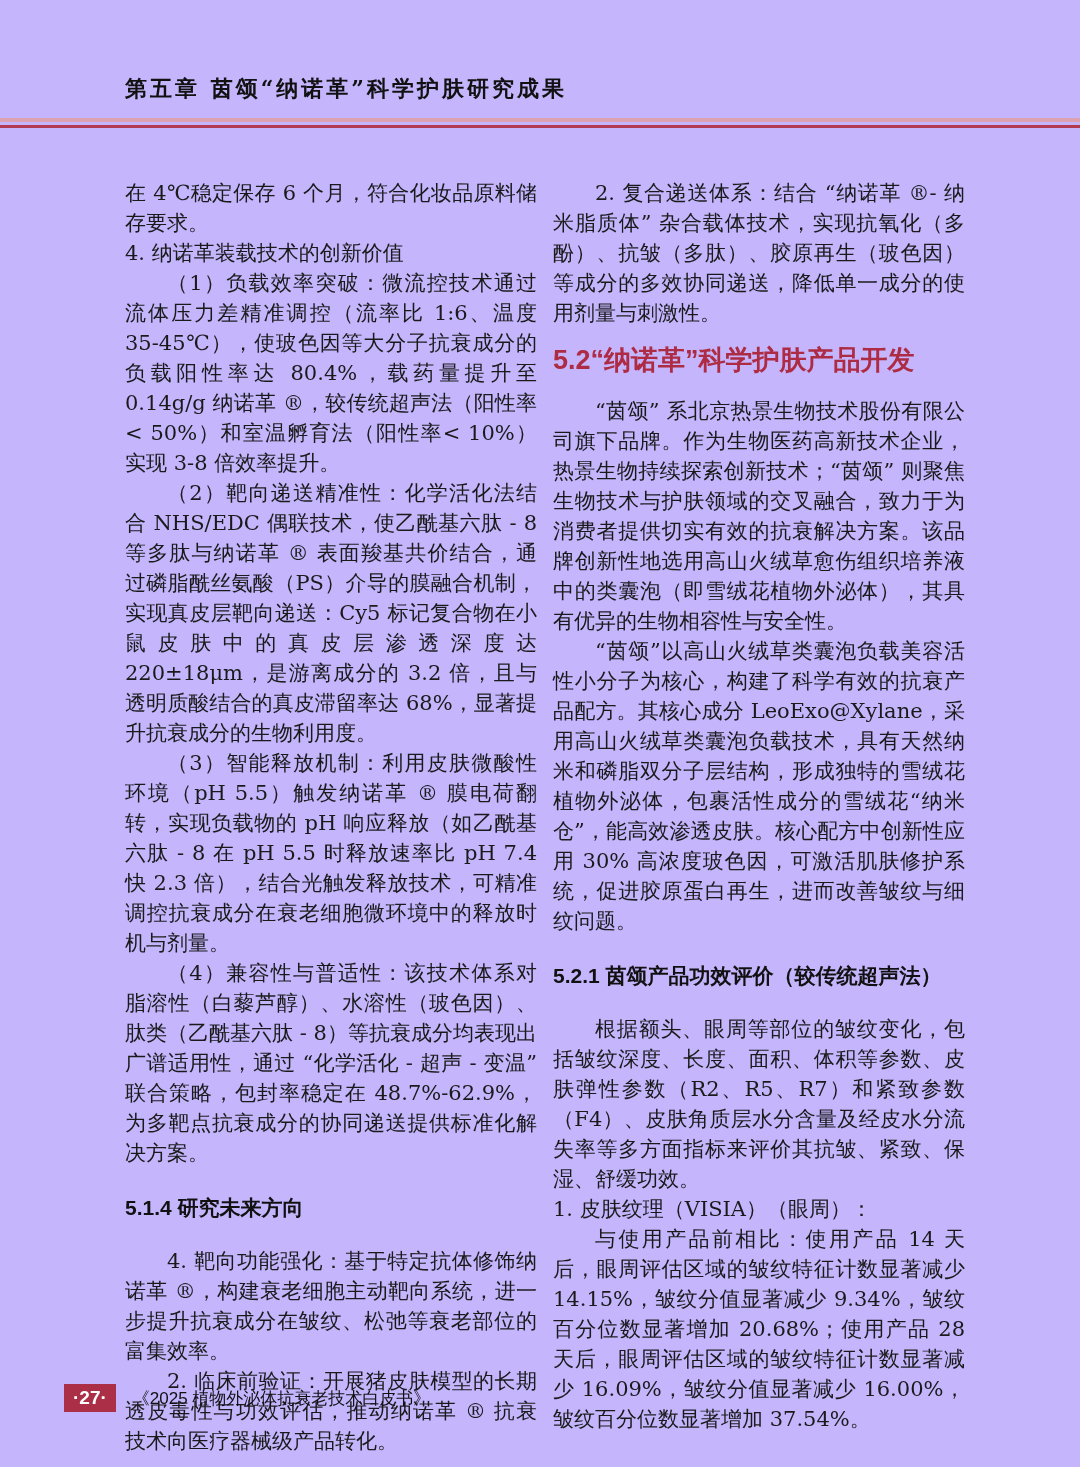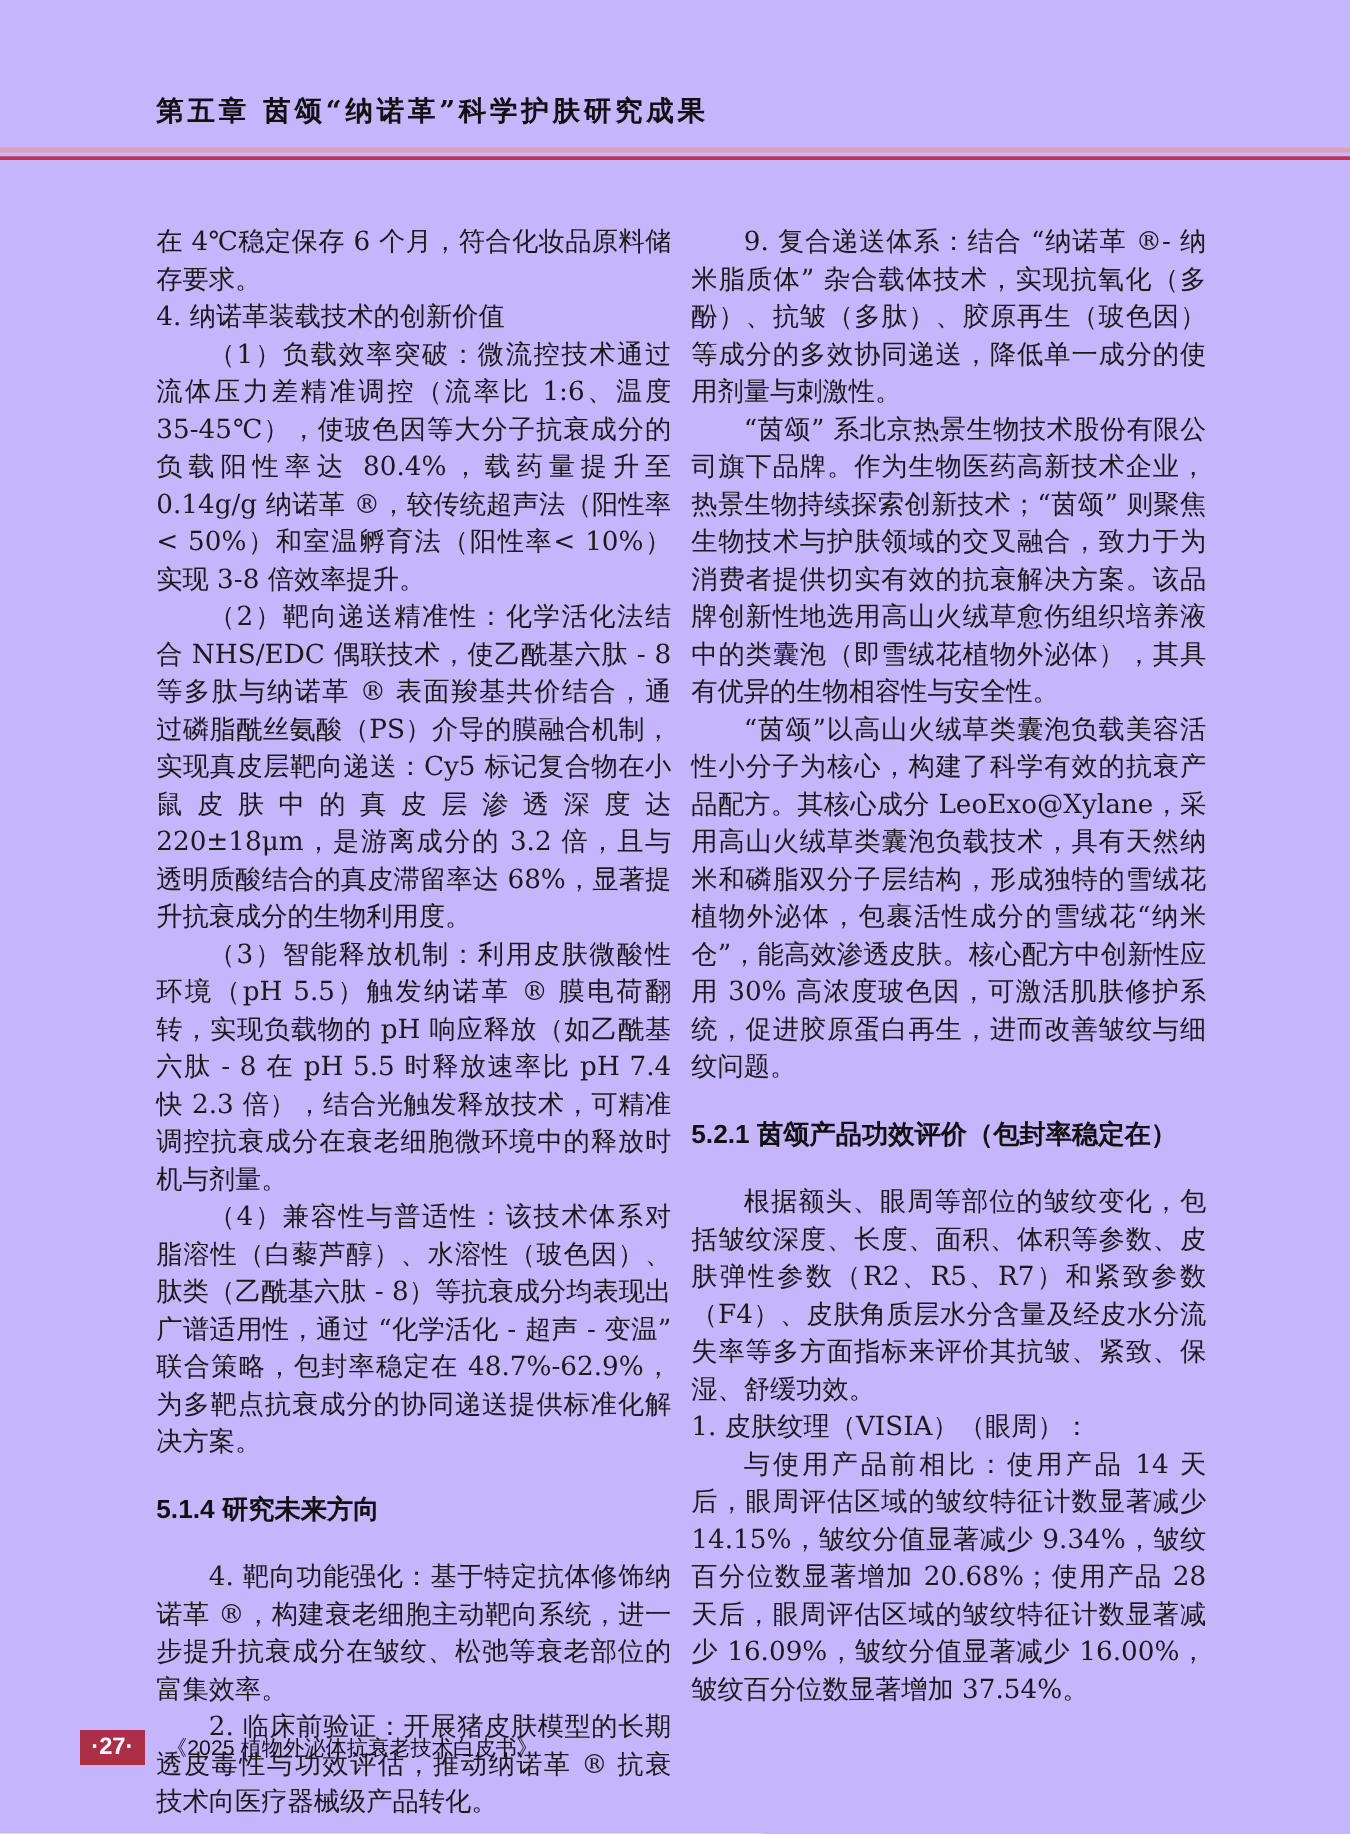--- a/index.html
+++ b/index.html
@@ -114,24 +114,25 @@
       <p class="indent">（1）负载效率突破：微流控技术通过流体压力差精准调控（流率比 1:6、温度 35-45℃），使玻色因等大分子抗衰成分的负载阳性率达 80.4%，载药量提升至 0.14g/g 纳诺革 ®，较传统超声法（阳性率&lt; 50%）和室温孵育法（阳性率&lt; 10%）实现 3-8 倍效率提升。</p>
       <p class="indent">（2）靶向递送精准性：化学活化法结合 NHS/EDC 偶联技术，使乙酰基六肽 - 8 等多肽与纳诺革 ® 表面羧基共价结合，通过磷脂酰丝氨酸（PS）介导的膜融合机制，实现真皮层靶向递送：Cy5 标记复合物在小鼠皮肤中的真皮层渗透深度达 220±18μm，是游离成分的 3.2 倍，且与透明质酸结合的真皮滞留率达 68%，显著提升抗衰成分的生物利用度。</p>
       <p class="indent">（3）智能释放机制：利用皮肤微酸性环境（pH 5.5）触发纳诺革 ® 膜电荷翻转，实现负载物的 pH 响应释放（如乙酰基六肽 - 8 在 pH 5.5 时释放速率比 pH 7.4 快 2.3 倍），结合光触发释放技术，可精准调控抗衰成分在衰老细胞微环境中的释放时机与剂量。</p>
       <p class="indent">（4）兼容性与普适性：该技术体系对脂溶性（白藜芦醇）、水溶性（玻色因）、肽类（乙酰基六肽 - 8）等抗衰成分均表现出广谱适用性，通过 “化学活化 - 超声 - 变温” 联合策略，包封率稳定在 48.7%-62.9%，为多靶点抗衰成分的协同递送提供标准化解决方案。</p>
       <h3 class="subheading">5.1.4 研究未来方向</h3>
       <p class="indent">4. 靶向功能强化：基于特定抗体修饰纳诺革 ®，构建衰老细胞主动靶向系统，进一步提升抗衰成分在皱纹、松弛等衰老部位的富集效率。</p>
       <p class="indent">2. 临床前验证：开展猪皮肤模型的长期透皮毒性与功效评估，推动纳诺革 ® 抗衰技术向医疗器械级产品转化。</p>
     </div>
 
     <div class="col">
-      <p class="indent">9. 复合递送体系：结合 “纳诺革 ®- 纳米脂质体” 杂合载体技术，实现抗氧化（多酚）、抗皱（多肽）、胶原再生（玻色因）等成分的多效协同递送，降低单一成分的使用剂量与刺激性。</p>
+      <p class="indent">2. 复合递送体系：结合 “纳诺革 ®- 纳米脂质体” 杂合载体技术，实现抗氧化（多酚）、抗皱（多肽）、胶原再生（玻色因）等成分的多效协同递送，降低单一成分的使用剂量与刺激性。</p>
+      <h2 class="red-heading">5.2“纳诺革”科学护肤产品开发</h2>
       <p class="indent">“茵颂” 系北京热景生物技术股份有限公司旗下品牌。作为生物医药高新技术企业，热景生物持续探索创新技术；“茵颂” 则聚焦生物技术与护肤领域的交叉融合，致力于为消费者提供切实有效的抗衰解决方案。该品牌创新性地选用高山火绒草愈伤组织培养液中的类囊泡（即雪绒花植物外泌体），其具有优异的生物相容性与安全性。</p>
       <p class="indent">“茵颂”以高山火绒草类囊泡负载美容活性小分子为核心，构建了科学有效的抗衰产品配方。其核心成分 LeoExo@Xylane，采用高山火绒草类囊泡负载技术，具有天然纳米和磷脂双分子层结构，形成独特的雪绒花植物外泌体，包裹活性成分的雪绒花“纳米仓”，能高效渗透皮肤。核心配方中创新性应用 30% 高浓度玻色因，可激活肌肤修护系统，促进胶原蛋白再生，进而改善皱纹与细纹问题。</p>
-      <h3 class="subheading">5.2.1 茵颂产品功效评价（包封率稳定在）</h3>
+      <h3 class="subheading">5.2.1 茵颂产品功效评价（较传统超声法）</h3>
       <p class="indent">根据额头、眼周等部位的皱纹变化，包括皱纹深度、长度、面积、体积等参数、皮肤弹性参数（R2、R5、R7）和紧致参数（F4）、皮肤角质层水分含量及经皮水分流失率等多方面指标来评价其抗皱、紧致、保湿、舒缓功效。</p>
       <p class="kaiti-line">1. 皮肤纹理（VISIA）（眼周）：</p>
       <p class="indent">与使用产品前相比：使用产品 14 天后，眼周评估区域的皱纹特征计数显著减少 14.15%，皱纹分值显著减少 9.34%，皱纹百分位数显著增加 20.68%；使用产品 28 天后，眼周评估区域的皱纹特征计数显著减少 16.09%，皱纹分值显著减少 16.00%，皱纹百分位数显著增加 37.54%。</p>
     </div>
 
   </main>
 
   <footer class="footer">
     <span class="page-badge">·27·</span>
     <span class="book-title">《2025 植物外泌体抗衰老技术白皮书》</span>

